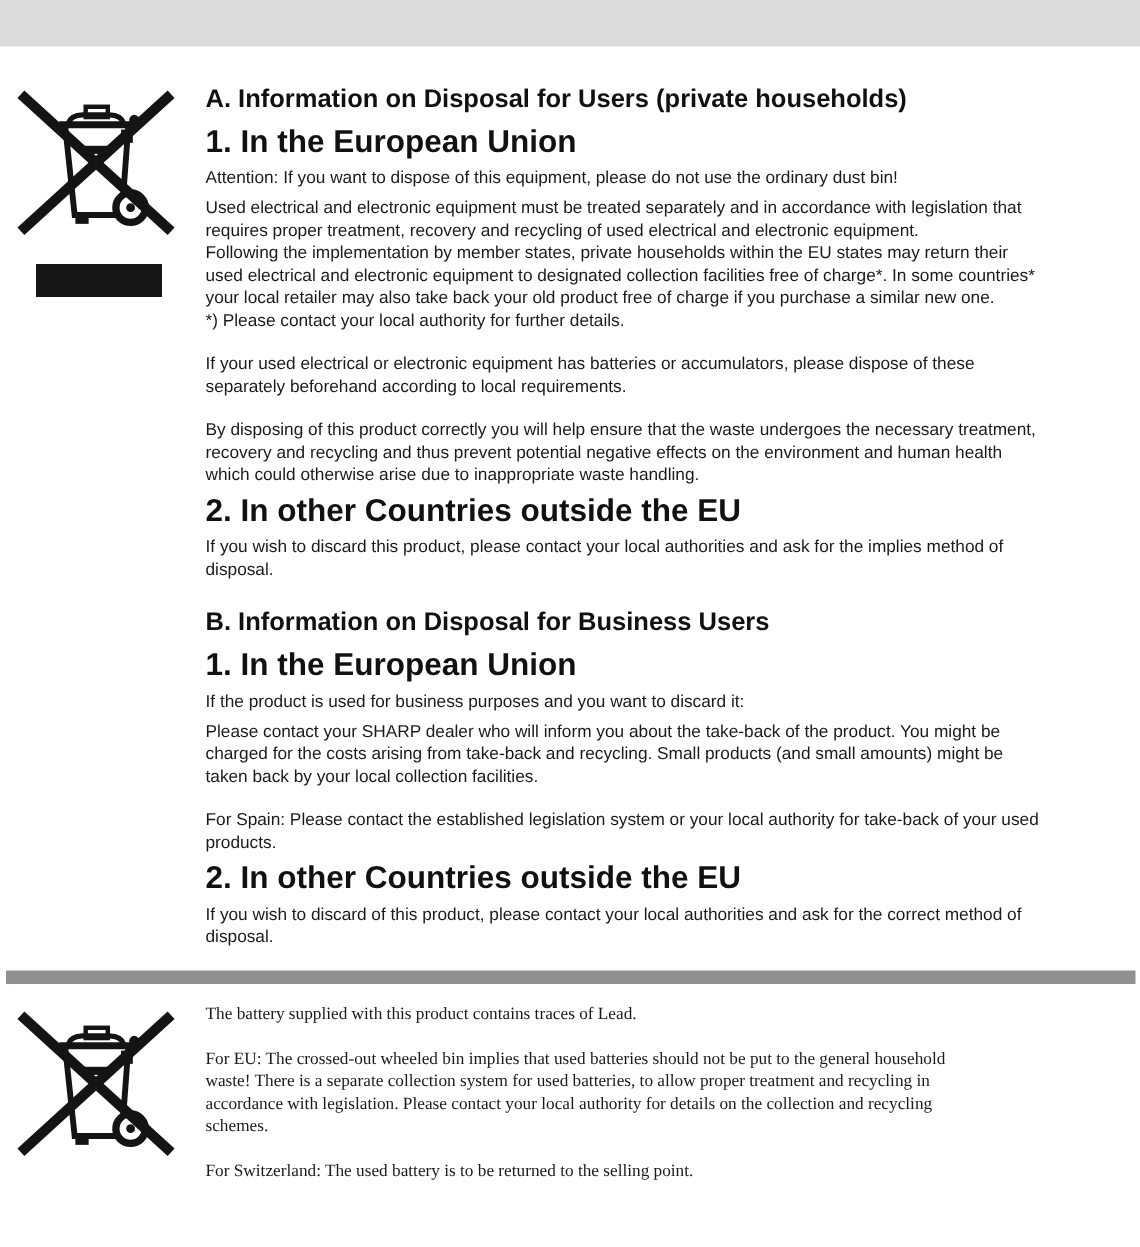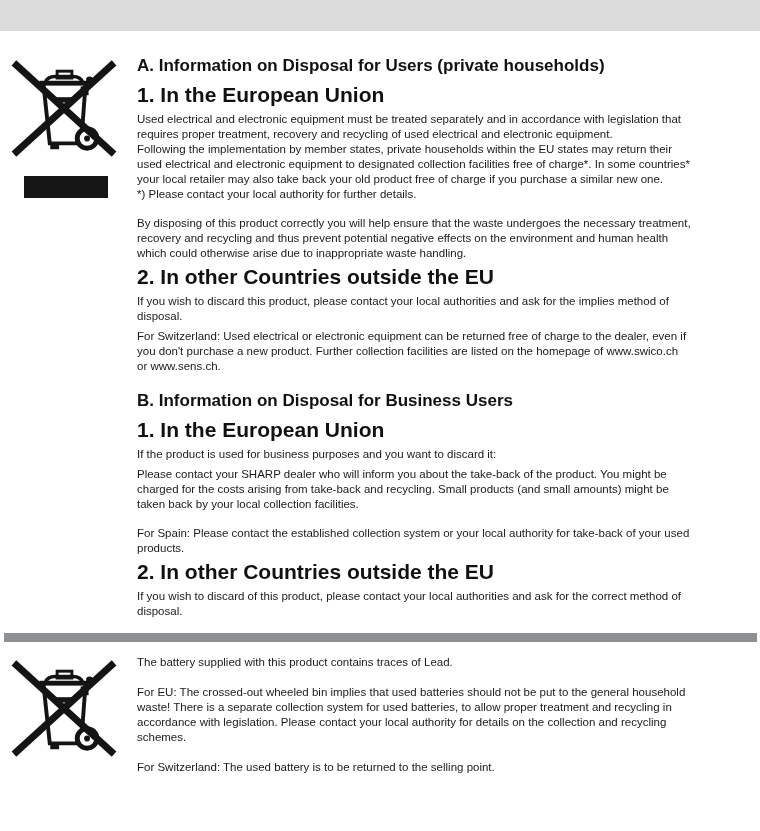--- a/index.html
+++ b/index.html
@@ -70,20 +70,21 @@
     height: 9px;
     background: #8e9193;
     margin: 9px 3px 0 4px;
   }
   .content-row.battery { padding-top: 13px; }
   .battery .main-col p {
     font-size: 11.5px;
     line-height: 15px;
     margin: 0 0 15px 0;
     white-space: pre-line;
+    font-family: Liberation Serif, serif;
   }
 </style>
 </head>
 <body>
 
 <div class="page">
 
   <div class="top-bar"></div>
 
   <div class="content-row upper">
@@ -105,45 +106,45 @@
           <line x1="106" y1="7" x2="4" y2="100" stroke-width="7"></line>
         </g>
       </svg>
       <div class="black-bar"></div>
     </div>
 
     <div class="main-col">
       <h1>A. Information on Disposal for Users (private households)</h1>
 
       <h2>1. In the European Union</h2>
+      <p>Attention: If you want to dispose of this equipment, please do not use the ordinary dust bin!</p>
       <p>Used electrical and electronic equipment must be treated separately and in accordance with legislation that
 requires proper treatment, recovery and recycling of used electrical and electronic equipment.
 Following the implementation by member states, private households within the EU states may return their
 used electrical and electronic equipment to designated collection facilities free of charge*. In some countries*
 your local retailer may also take back your old product free of charge if you purchase a similar new one.
 *) Please contact your local authority for further details.</p>
+      <p class="gap">If your used electrical or electronic equipment has batteries or accumulators, please dispose of these
+separately beforehand according to local requirements.</p>
       <p class="gap">By disposing of this product correctly you will help ensure that the waste undergoes the necessary treatment,
 recovery and recycling and thus prevent potential negative effects on the environment and human health
 which could otherwise arise due to inappropriate waste handling.</p>
 
       <h2>2. In other Countries outside the EU</h2>
       <p>If you wish to discard this product, please contact your local authorities and ask for the implies method of
 disposal.</p>
-      <p>For Switzerland: Used electrical or electronic equipment can be returned free of charge to the dealer, even if
-you don't purchase a new product. Further collection facilities are listed on the homepage of www.swico.ch
-or www.sens.ch.</p>
 
       <h1 class="h1b">B. Information on Disposal for Business Users</h1>
 
       <h2>1. In the European Union</h2>
       <p>If the product is used for business purposes and you want to discard it:</p>
       <p>Please contact your SHARP dealer who will inform you about the take-back of the product. You might be
 charged for the costs arising from take-back and recycling. Small products (and small amounts) might be
 taken back by your local collection facilities.</p>
-      <p class="gap">For Spain: Please contact the established collection system or your local authority for take-back of your used
+      <p class="gap">For Spain: Please contact the established legislation system or your local authority for take-back of your used
 products.</p>
 
       <h2>2. In other Countries outside the EU</h2>
       <p>If you wish to discard of this product, please contact your local authorities and ask for the correct method of
 disposal.</p>
     </div>
   </div>
 
   <div class="divider"></div>
 

